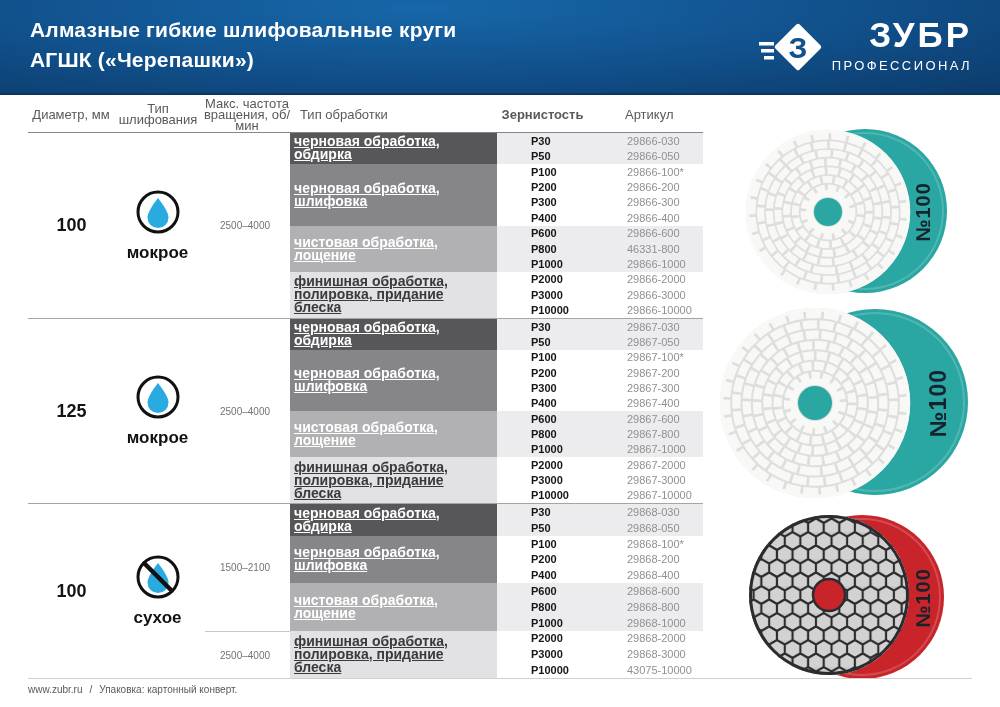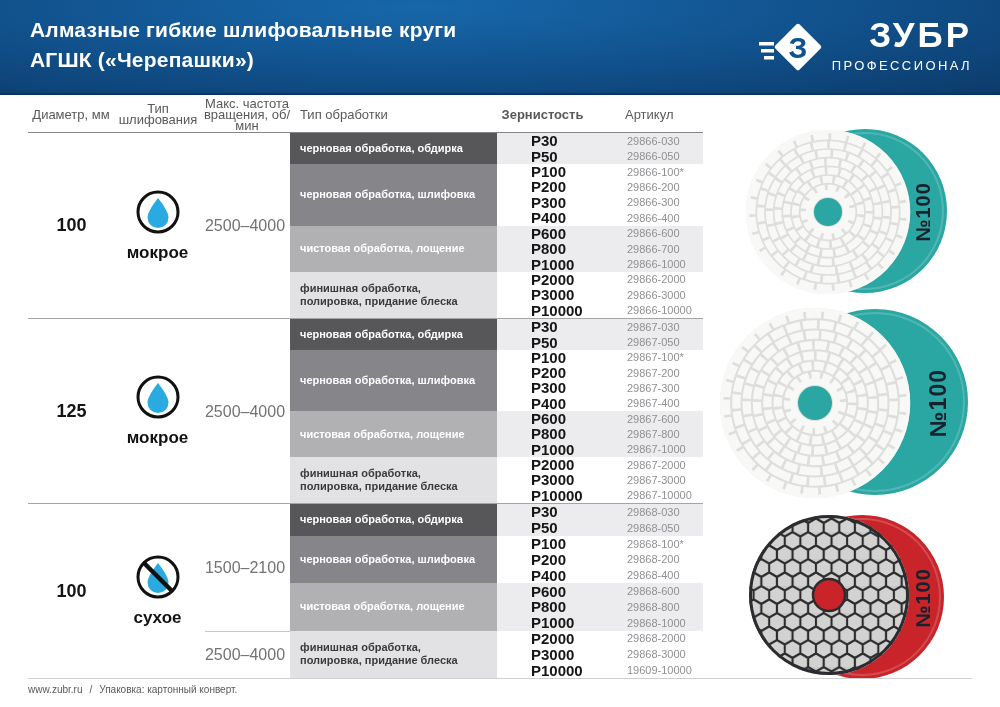--- a/index.html
+++ b/index.html
@@ -26,29 +26,29 @@
   .th.left { justify-content:flex-start; text-align:left; }
   .thead-line { position:absolute; left:28px; top:37px; width:675px; border-top:1px solid #85858a; }
 
   
   .group { position:absolute; left:28px; width:675px; }
   .group.bt { border-top:1px solid #a5a5a8; }
   .cell { position:absolute; display:flex; align-items:center; justify-content:center; }
   .dia { left:0; top:0; bottom:0; width:87px; font-size:18px; font-weight:bold; color:#141414; }
   .gtype { left:87px; top:0; bottom:0; width:85px; flex-direction:column; gap:4px; }
   .gtype-label { font-size:17px; font-weight:bold; color:#111; }
-  .rot { left:172px; width:90px; font-size:16px; color:#737376;text-align:center; }
+  .rot { left:172px; width:90px; font-size:10px; color:#737376;text-align:center; }
   .rot-divider { position:absolute; left:177px; width:85px; border-top:1px solid #c7c7ca; }
   .secs { position:absolute; left:262px; right:0; top:0; bottom:0; display:flex; flex-direction:column; }
   .section { display:flex; flex-basis:0; min-height:0; }
   .sec-label { width:207px; flex:none; display:flex; align-items:center;
-    font-size:11px; font-weight:bold; line-height:13px; padding:2px 14px 2px 10px; }
+    font-size:14px; font-weight:bold; line-height:13px; padding:2px 14px 2px 4px;text-decoration:underline; }
   .sec-rows { flex:1; display:flex; flex-direction:column; }
   .row { flex:1; position:relative; display:flex; align-items:center; }
-  .grit { position:absolute; left:34px; font-size:15px; font-weight:bold; color:#161616; }
+  .grit { position:absolute; left:34px; font-size:11px; font-weight:bold; color:#161616; }
   .sku { position:absolute; left:130px; font-size:11px; color:#909093; }
 
   
   .product-img { position:absolute; }
 
   
   .footer-line { position:absolute; left:28px; top:678px; width:944px; border-top:1px solid #cfcfd2; }
   .footer { position:absolute; left:28px; top:684px; font-size:10px; color:#58595b; }
   .footer span { margin-right:7px; }
   .footer .site { color:#58595b; text-decoration:none; cursor:pointer; }
@@ -140,21 +140,21 @@
           </div>
           <div class="section" style="flex-grow: 3;">
             <div class="sec-label" style="background: rgb(177, 177, 180); color: rgb(255, 255, 255);">чистовая обработка, лощение</div>
             <div class="sec-rows" style="background: rgb(236, 236, 238);">
               <div class="row">
                 <span class="grit">P600</span>
                 <span class="sku">29866-600</span>
               </div>
               <div class="row">
                 <span class="grit">P800</span>
-                <span class="sku">29866-700</span>
+                <span class="sku">46331-800</span>
               </div>
               <div class="row">
                 <span class="grit">P1000</span>
                 <span class="sku">29866-1000</span>
               </div>
             </div>
           </div>
           <div class="section" style="flex-grow: 3;">
             <div class="sec-label" style="background: rgb(226, 226, 228); color: rgb(58, 58, 60);">финишная обработка, полировка, придание блеска</div>
             <div class="sec-rows" style="background: rgb(255, 255, 255);">
@@ -332,21 +332,21 @@
               <div class="row">
                 <span class="grit">P2000</span>
                 <span class="sku">29868-2000</span>
               </div>
               <div class="row">
                 <span class="grit">P3000</span>
                 <span class="sku">29868-3000</span>
               </div>
               <div class="row">
                 <span class="grit">P10000</span>
-                <span class="sku">19609-10000</span>
+                <span class="sku">43075-10000</span>
               </div>
             </div>
           </div>
         </div>
       </div>
     </div>
   <div id="images">
       <div class="product-img" style="left: 735px; top: 122px;"><svg width="230" height="180" viewBox="0 0 230 180">
           <circle cx="130" cy="89" r="82" fill="#2aa7a2"></circle>
           <circle cx="130" cy="89" r="78" fill="none" stroke="rgba(255,255,255,0.18)" stroke-width="2"></circle>

